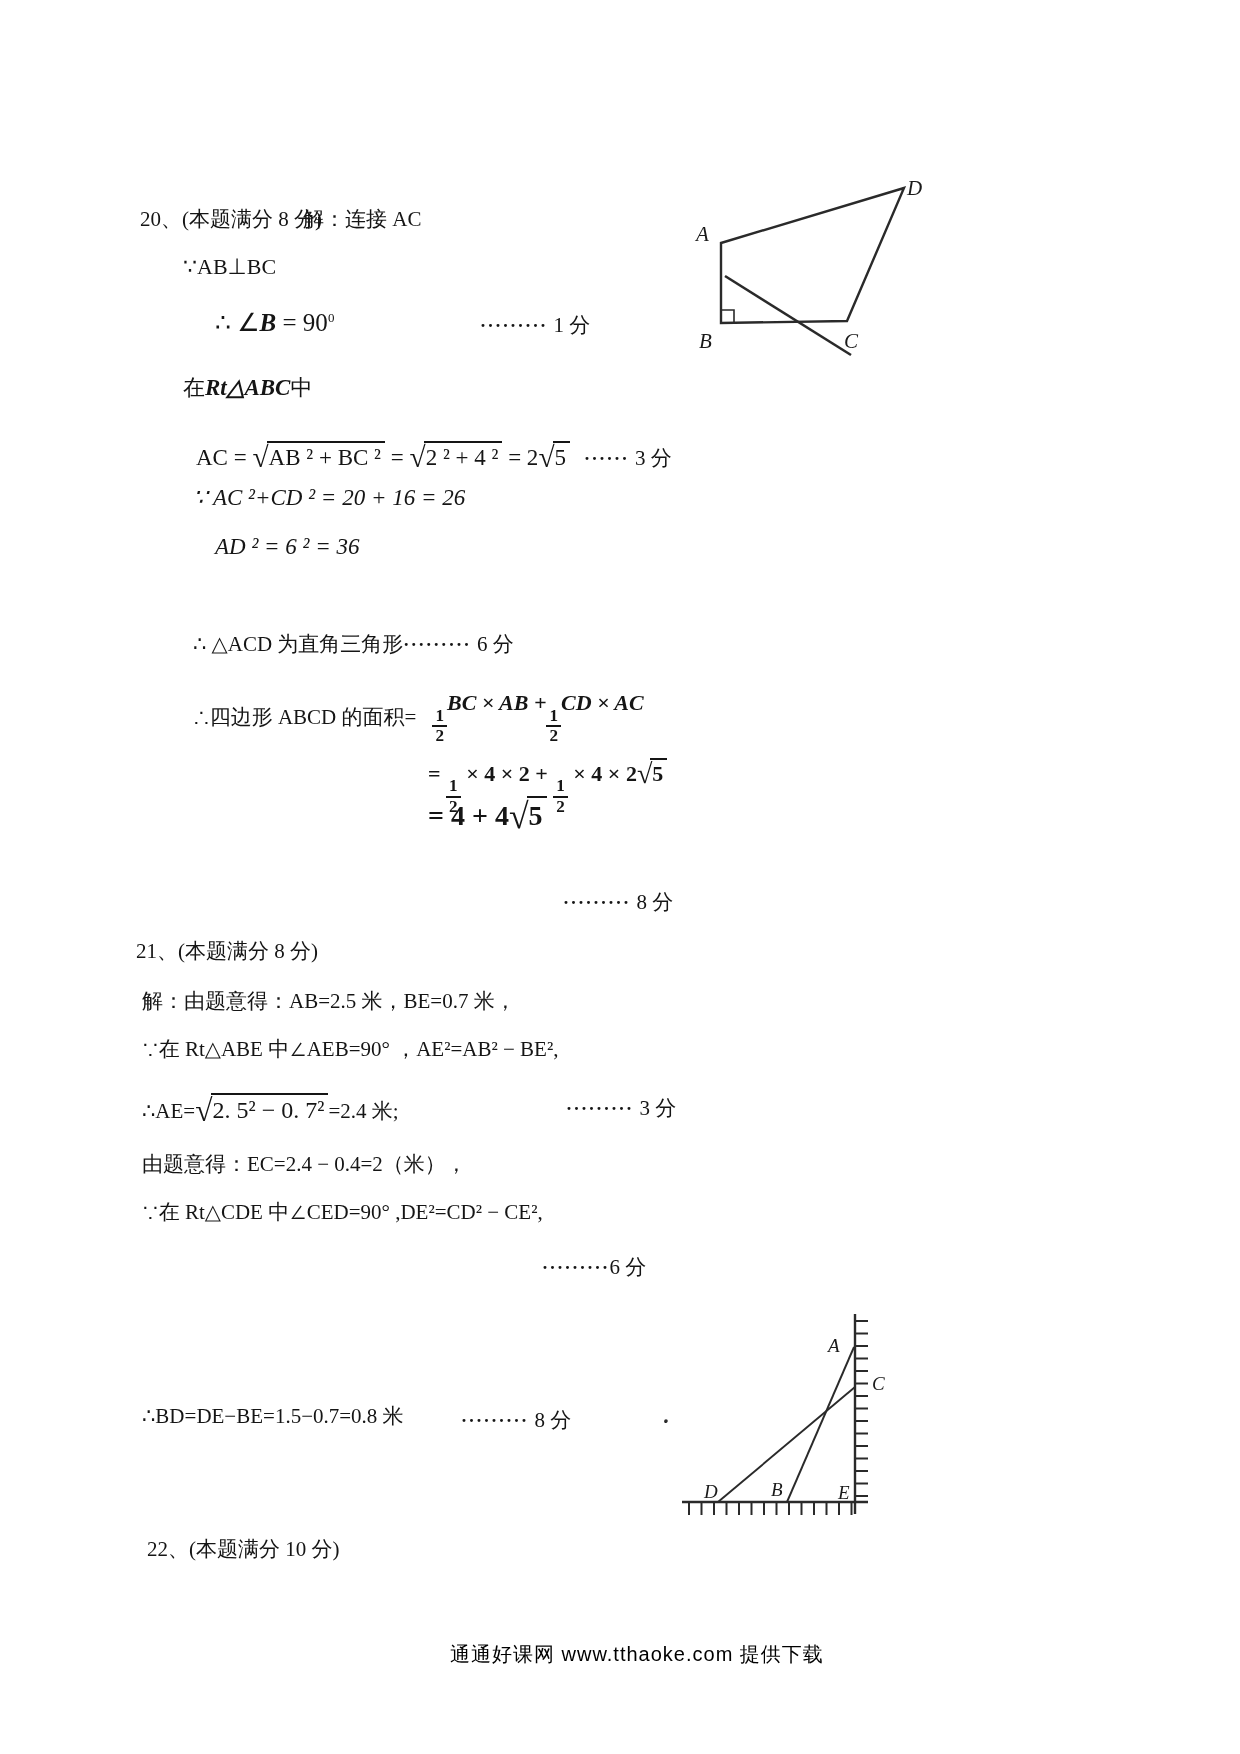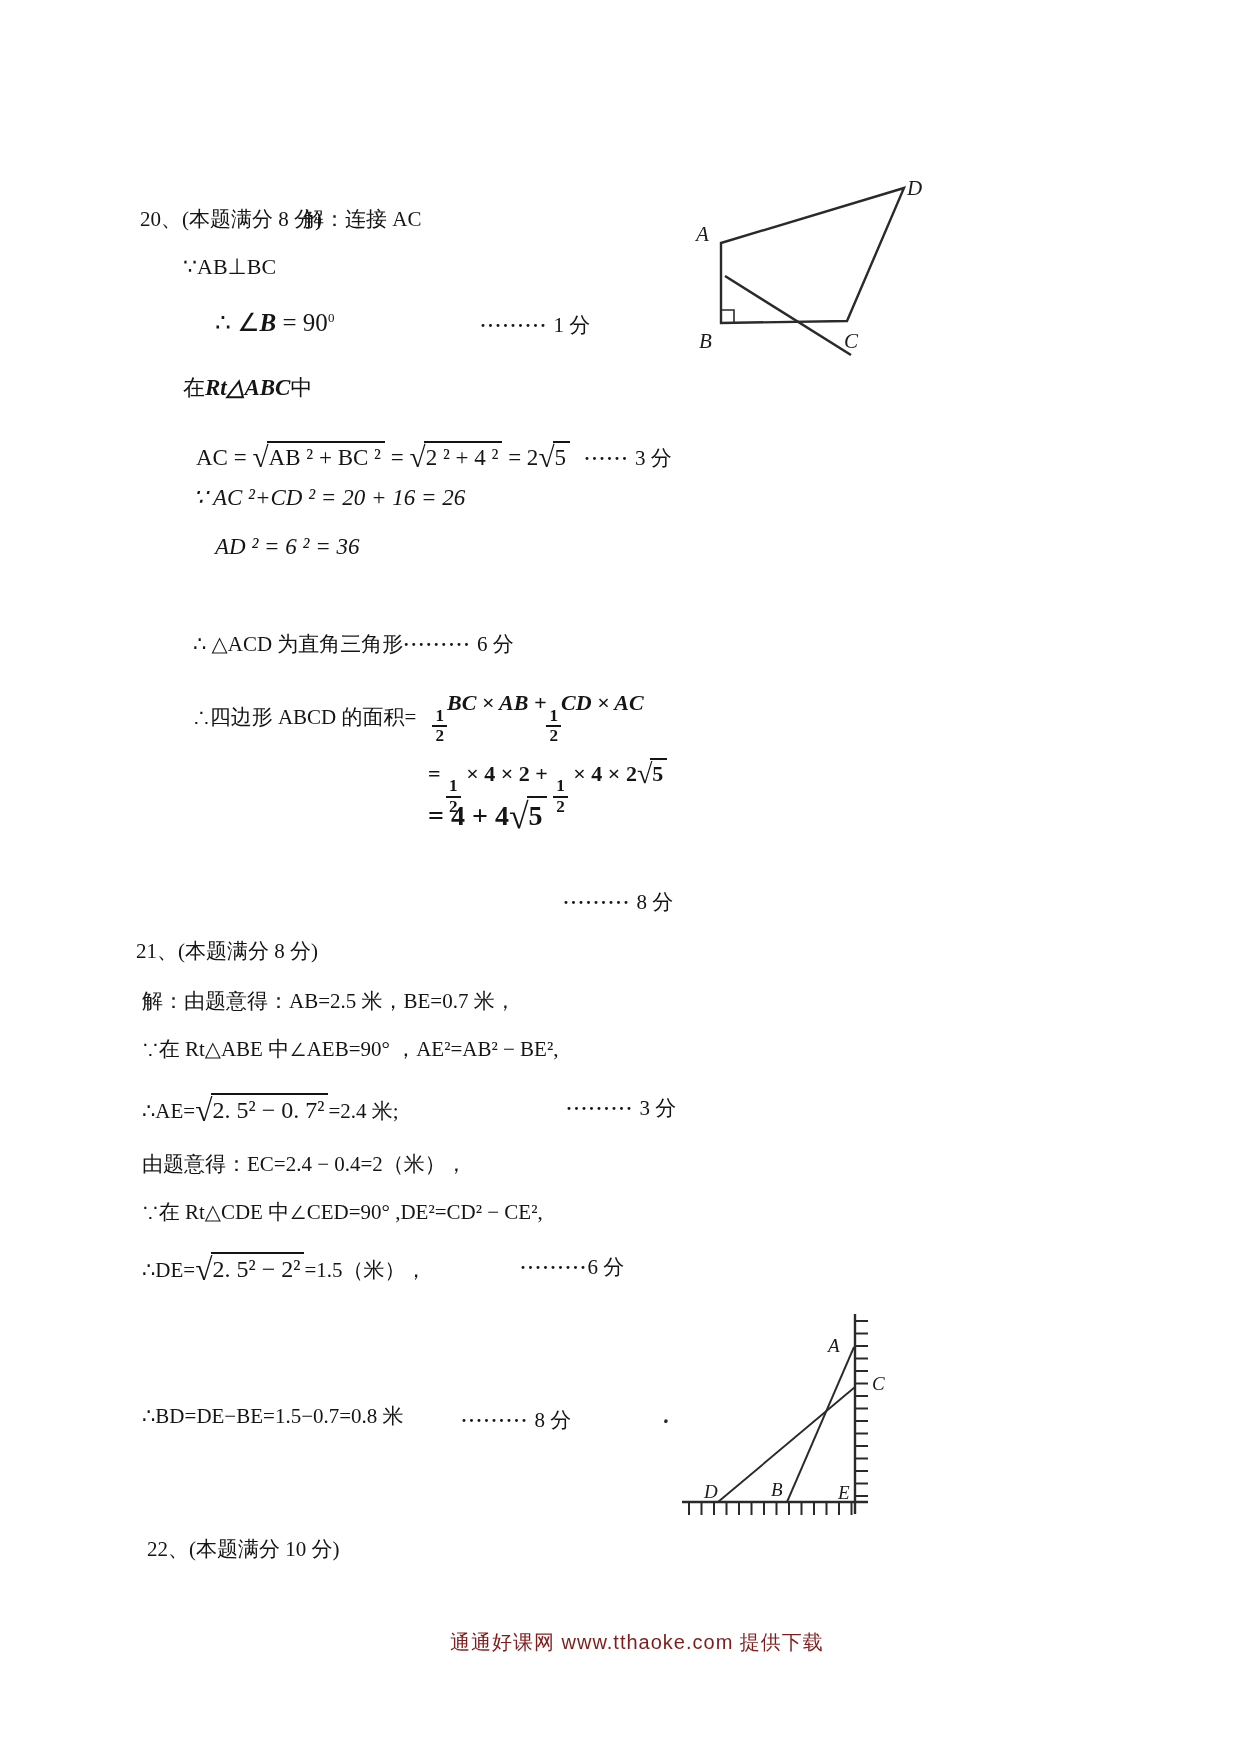--- a/index.html
+++ b/index.html
@@ -20,21 +20,21 @@
   .sqrt{display:inline-block;white-space:nowrap;text-align:center;}
   .sqrt .sg{display:inline-block;font-size:1.28em;font-style:normal;vertical-align:-0.08em;}
   .sqrt .rd{display:inline-block;border-top:2px solid #151515;padding:1px 4px 0 2px;margin-left:-2px;}
   
   .frac{display:inline-flex;flex-direction:column;align-items:center;vertical-align:-0.62em;line-height:1.08;font-size:0.78em;font-style:normal;}
   .frac .num{border-bottom:2px solid #151515;padding:0 3px;}
   .frac .den{padding:0 3px;}
   svg{position:absolute;overflow:visible;}
   svg line,svg polyline,svg polygon,svg path{stroke:#2a2a2a;fill:none;}
   svg text{fill:#1a1a1a;font-family:"Liberation Serif", serif;font-style:italic;}
-  .footer{font-family:"Liberation Sans", sans-serif;font-size:20px;color:#7f1d1d;letter-spacing:1px;}
+  .footer{font-family:"Liberation Sans", sans-serif;font-size:20px;color:#000000;letter-spacing:1px;margin-top:12px;}
 </style>
 </head>
 <body>
 
 <div class="page">
 
   <div class="ln cn" style="left:140px;top:207px;">20、(本题满分 8 分)</div>
   <div class="ln cn" style="left:303px;top:207px;">解：连接 AC</div>
 
   <div class="ln cn" style="left:183px;top:254px;font-size:22px;">∵AB⊥BC</div>
@@ -91,22 +91,21 @@
   <div class="ln cn" style="left:136px;top:939px;">21、(本题满分 8 分)</div>
   <div class="ln cn" style="left:142px;top:989px;">解：由题意得：AB=2.5 米，BE=0.7 米，</div>
   <div class="ln cn" style="left:142px;top:1037px;">∵在 Rt△ABE 中∠AEB=90° ，AE²=AB² − BE²,</div>
 
   <div class="ln cn" style="left:142px;top:1092px;"><span>∴AE=</span><span class="sqrt"><span class="sg" style="font-size:1.5em;">√</span><span class="rd" style="font-size:24px;">2. 5² − 0. 7²</span></span><span>=2.4 米;</span></div>
   <div class="ln" style="left:566px;top:1096px;"><span class="dots">·········</span><span class="cn score">3 分</span></div>
 
   <div class="ln cn" style="left:142px;top:1152px;">由题意得：EC=2.4 − 0.4=2（米），</div>
   <div class="ln cn" style="left:142px;top:1200px;">∵在 Rt△CDE 中∠CED=90° ,DE²=CD² − CE²,</div>
 
-  <div class="ln cn" style="left:142px;top:1251px;"><span>∴DE=</span><span class="sqrt"><span class="sg" style="font-size:1.5em;">√</span><span class="rd" style="font-size:24px;">2. 5² − 2²</span></span><span>=1.5（米），</span></div>
-  <div class="ln" style="left:520px;top:1255px;"><span class="dots">·········</span><span class="cn score" style="margin-left:0;">6 分</span></div>
+  <div class="ln" style="left:542px;top:1255px;"><span class="dots">·········</span><span class="cn score" style="margin-left:0;">6 分</span></div>
 
   <div class="ln cn" style="left:142px;top:1404px;">∴BD=DE−BE=1.5−0.7=0.8 米</div>
   <div class="ln" style="left:461px;top:1408px;"><span class="dots">·········</span><span class="cn score">8 分</span></div>
   <div class="ln cn" style="left:663px;top:1404px;">.</div>
 
   <svg style="left:590px;top:1300px;" width="360" height="230" viewBox="0 0 360 230">
     <line x1="265" y1="14" x2="265" y2="214" stroke-width="2.4"></line>
     <line x1="271.5" y1="20" x2="271.5" y2="204" stroke-width="13" stroke-dasharray="2 10.5"></line>
     <line x1="92" y1="202" x2="278" y2="202" stroke-width="2.4"></line>
     <line x1="98" y1="208.5" x2="272" y2="208.5" stroke-width="13" stroke-dasharray="2 10.5"></line>

